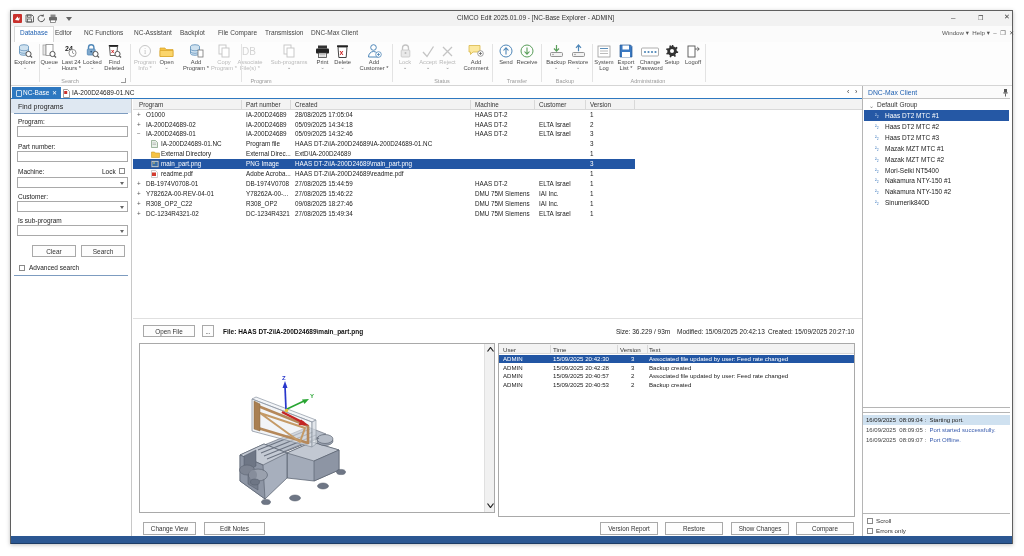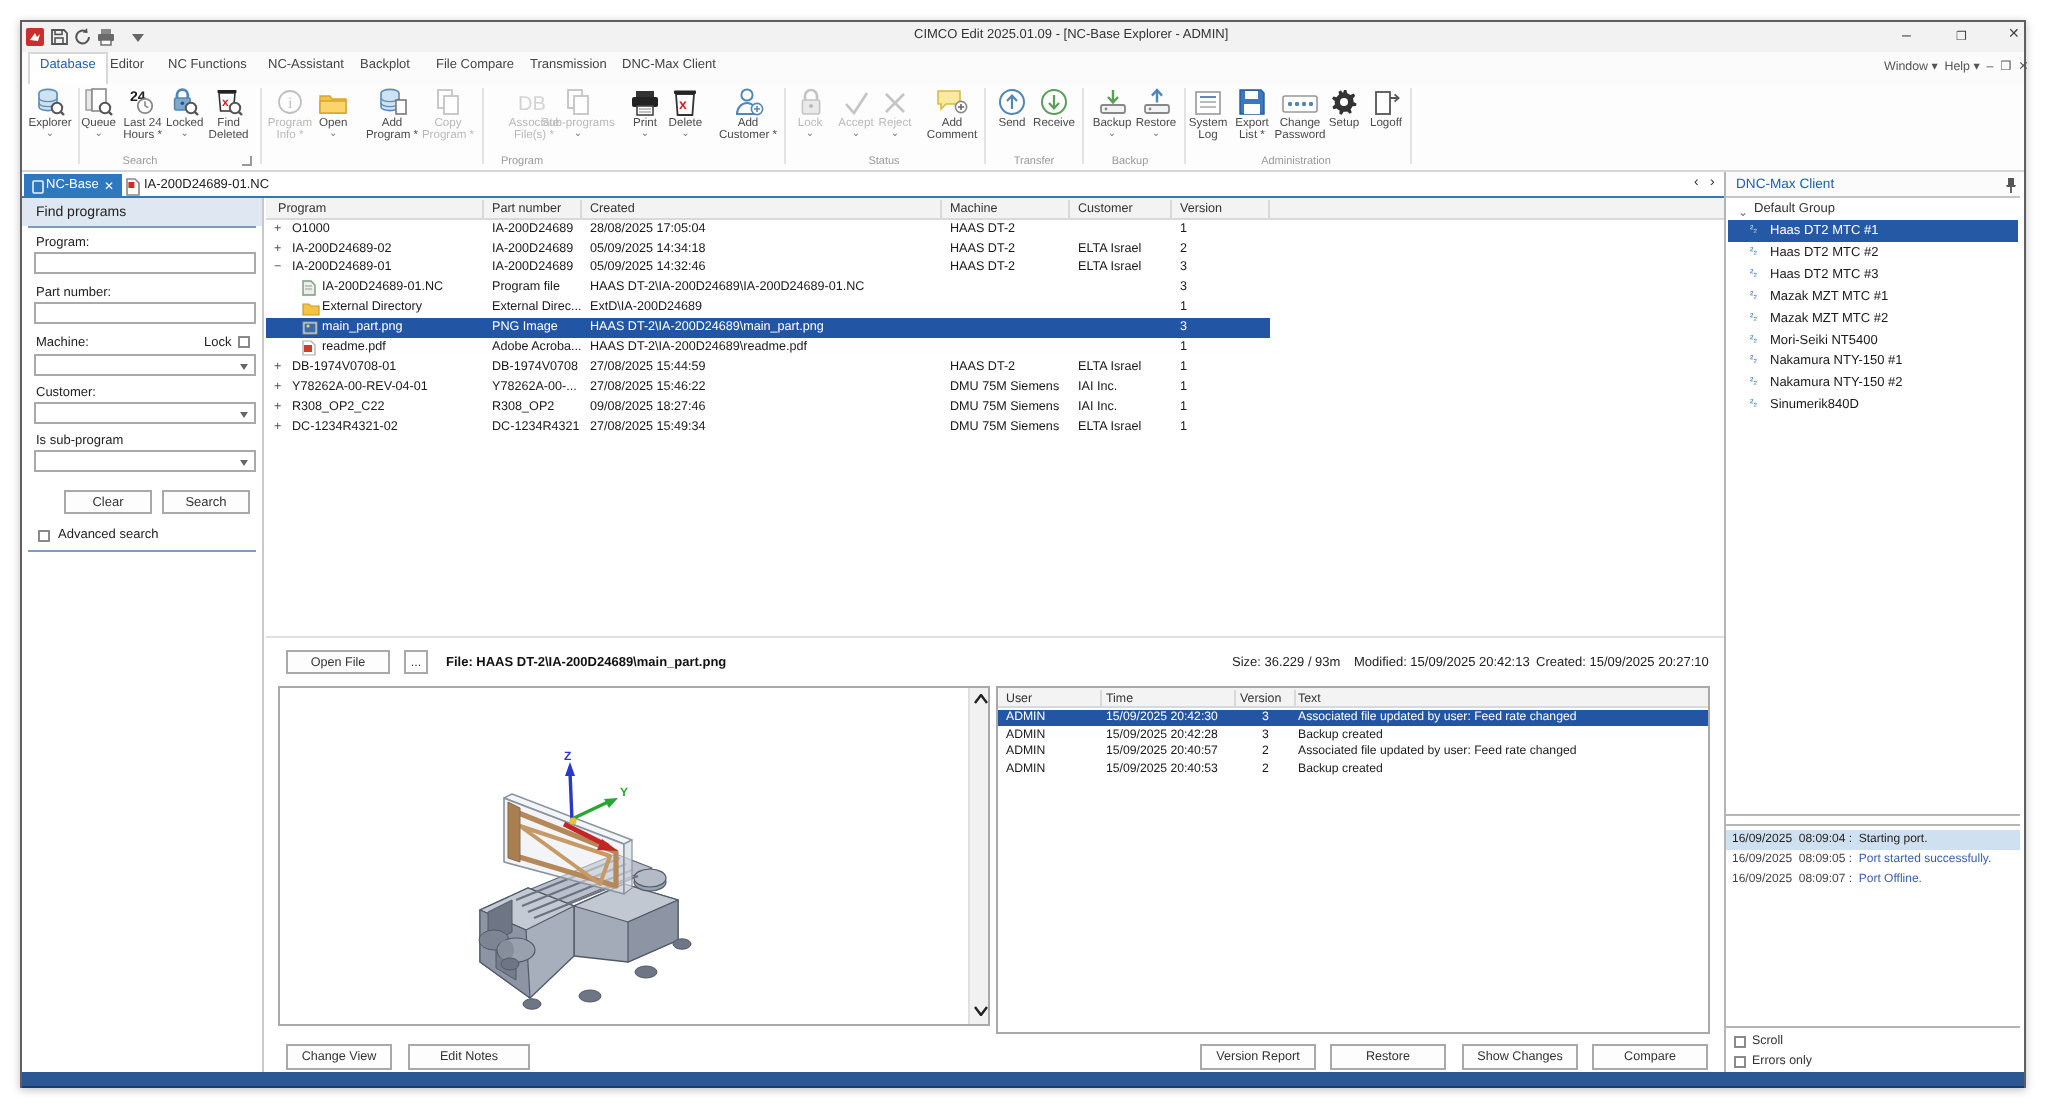--- a/index.html
+++ b/index.html
@@ -211,21 +211,21 @@
 <div class="ritem dis" style="left:191.0px">
         <div class="ricon">
           <svg width="14" height="14" viewBox="0 0 14 14">
             <rect x="2" y="1" width="7" height="9" fill="#fff" stroke="#c4c4c4" stroke-width="0.9"></rect>
             <rect x="5" y="4" width="7" height="9" fill="#fff" stroke="#c4c4c4" stroke-width="0.9"></rect>
           </svg>
         </div>
         <div class="rlbl">Copy
 Program *</div>
       </div>
-<div class="ritem dis" style="left:234px">
+<div class="ritem dis" style="left:217px">
         <div class="ricon">
           <svg width="16" height="14" viewBox="0 0 16 14">
             <text x="0" y="11" font-size="10" fill="#d4d4d4" font-family="Liberation Sans">DB</text>
           </svg>
         </div>
         <div class="rlbl">Associate
 File(s) *</div>
       </div>
 <div class="ritem dis" style="left:256.0px">
         <div class="ricon">

